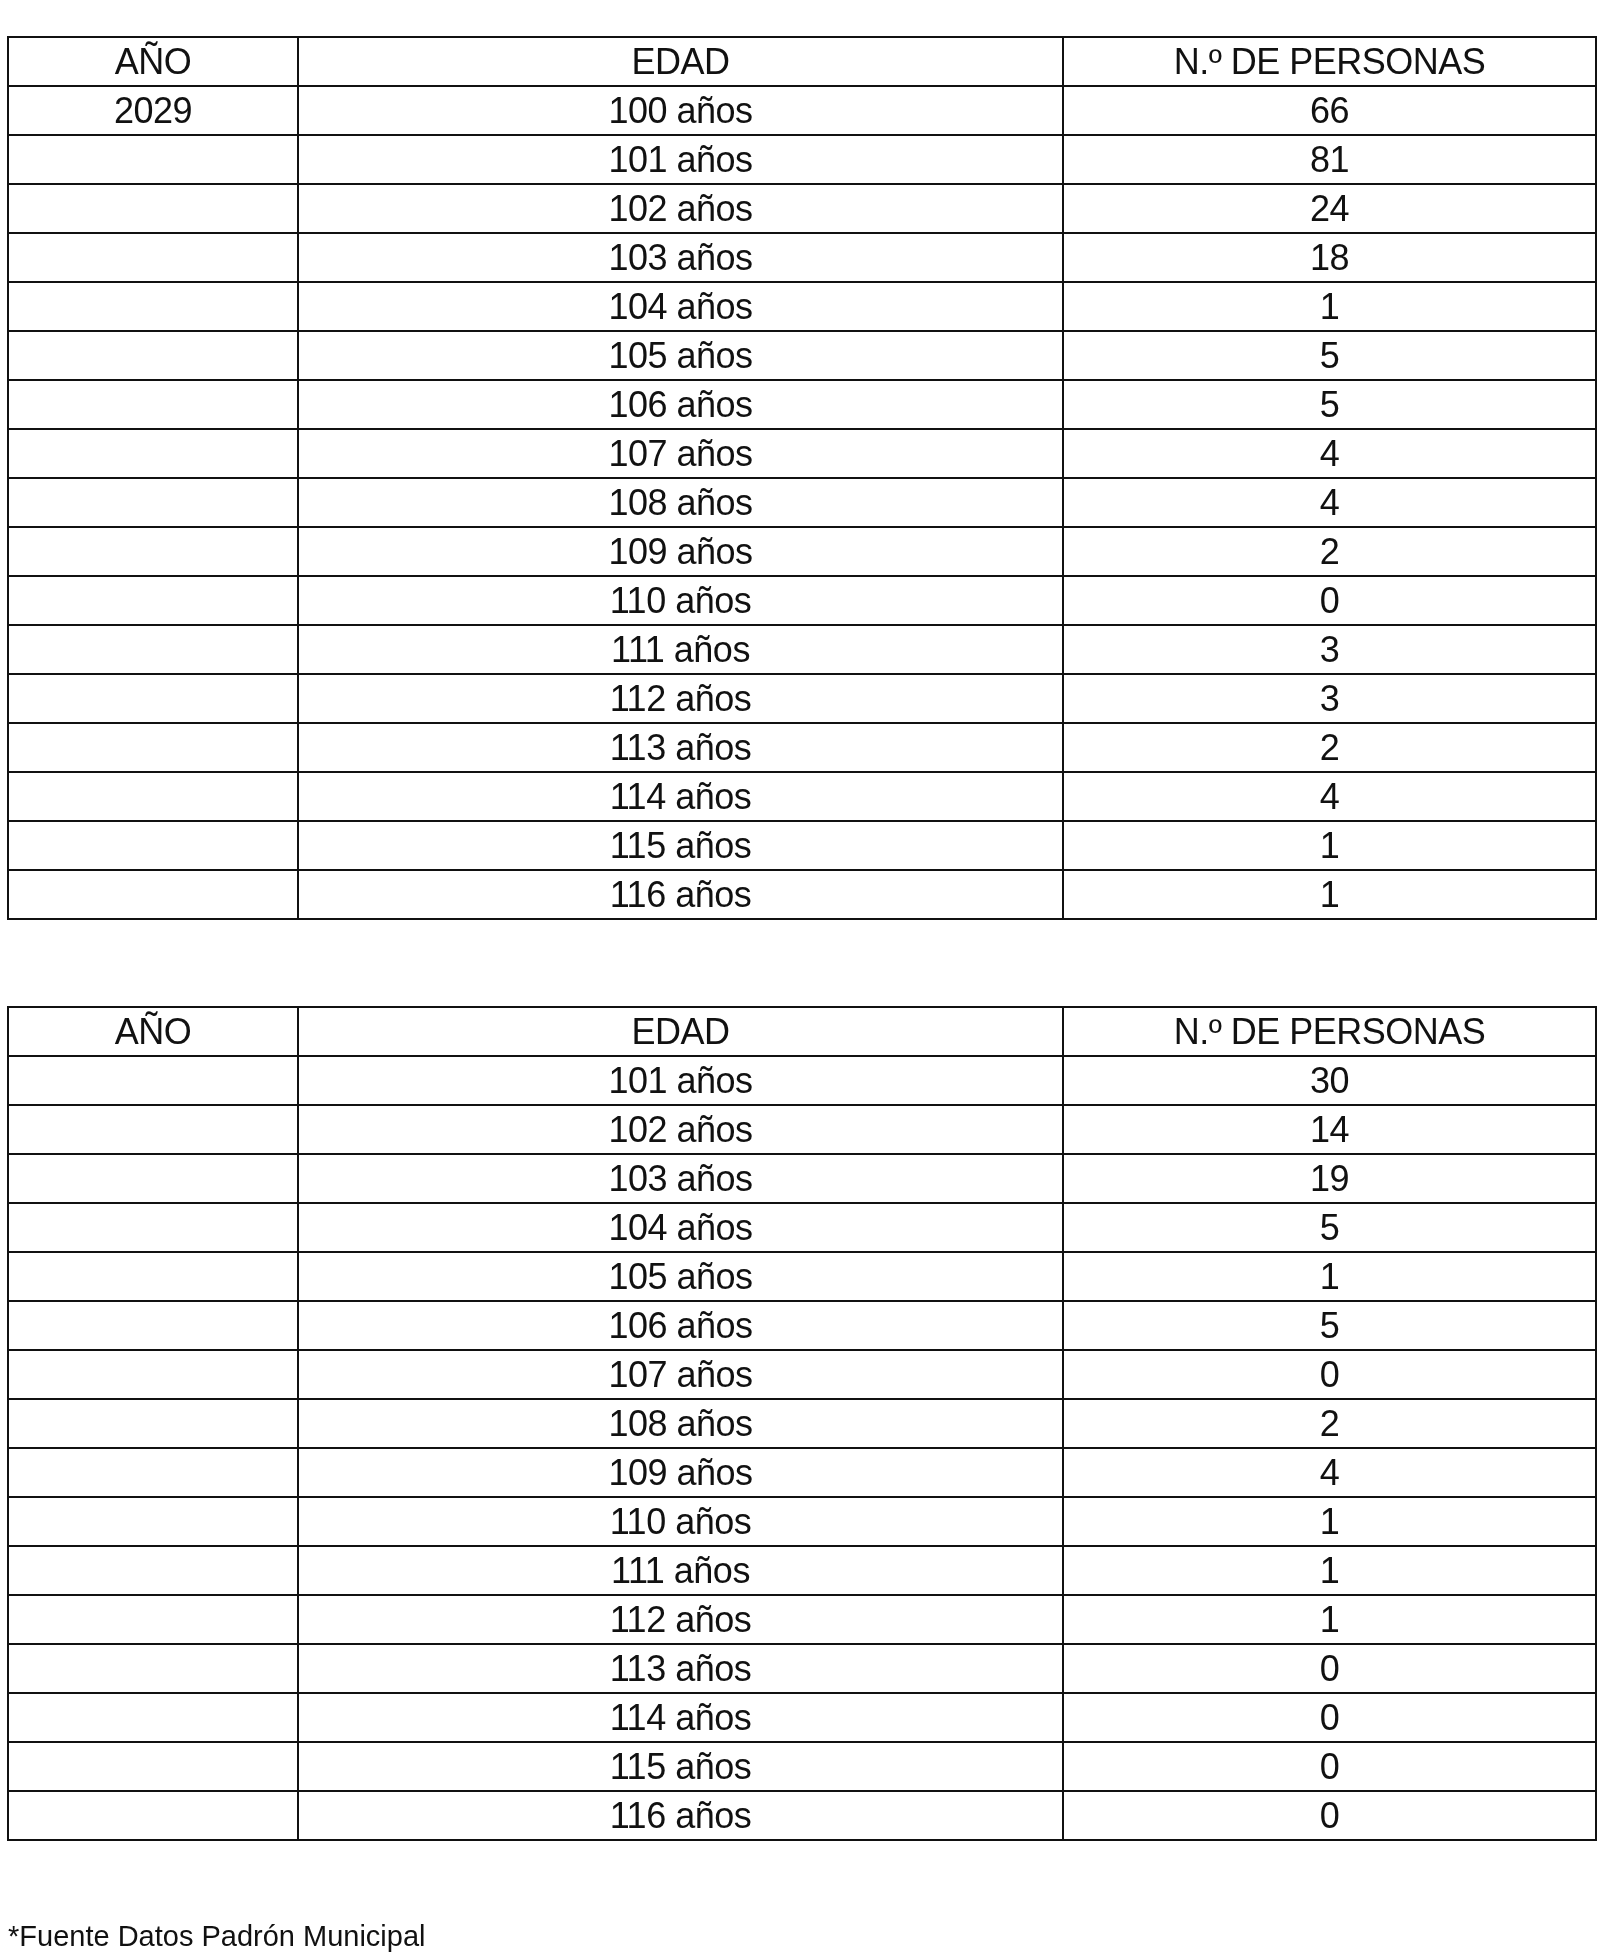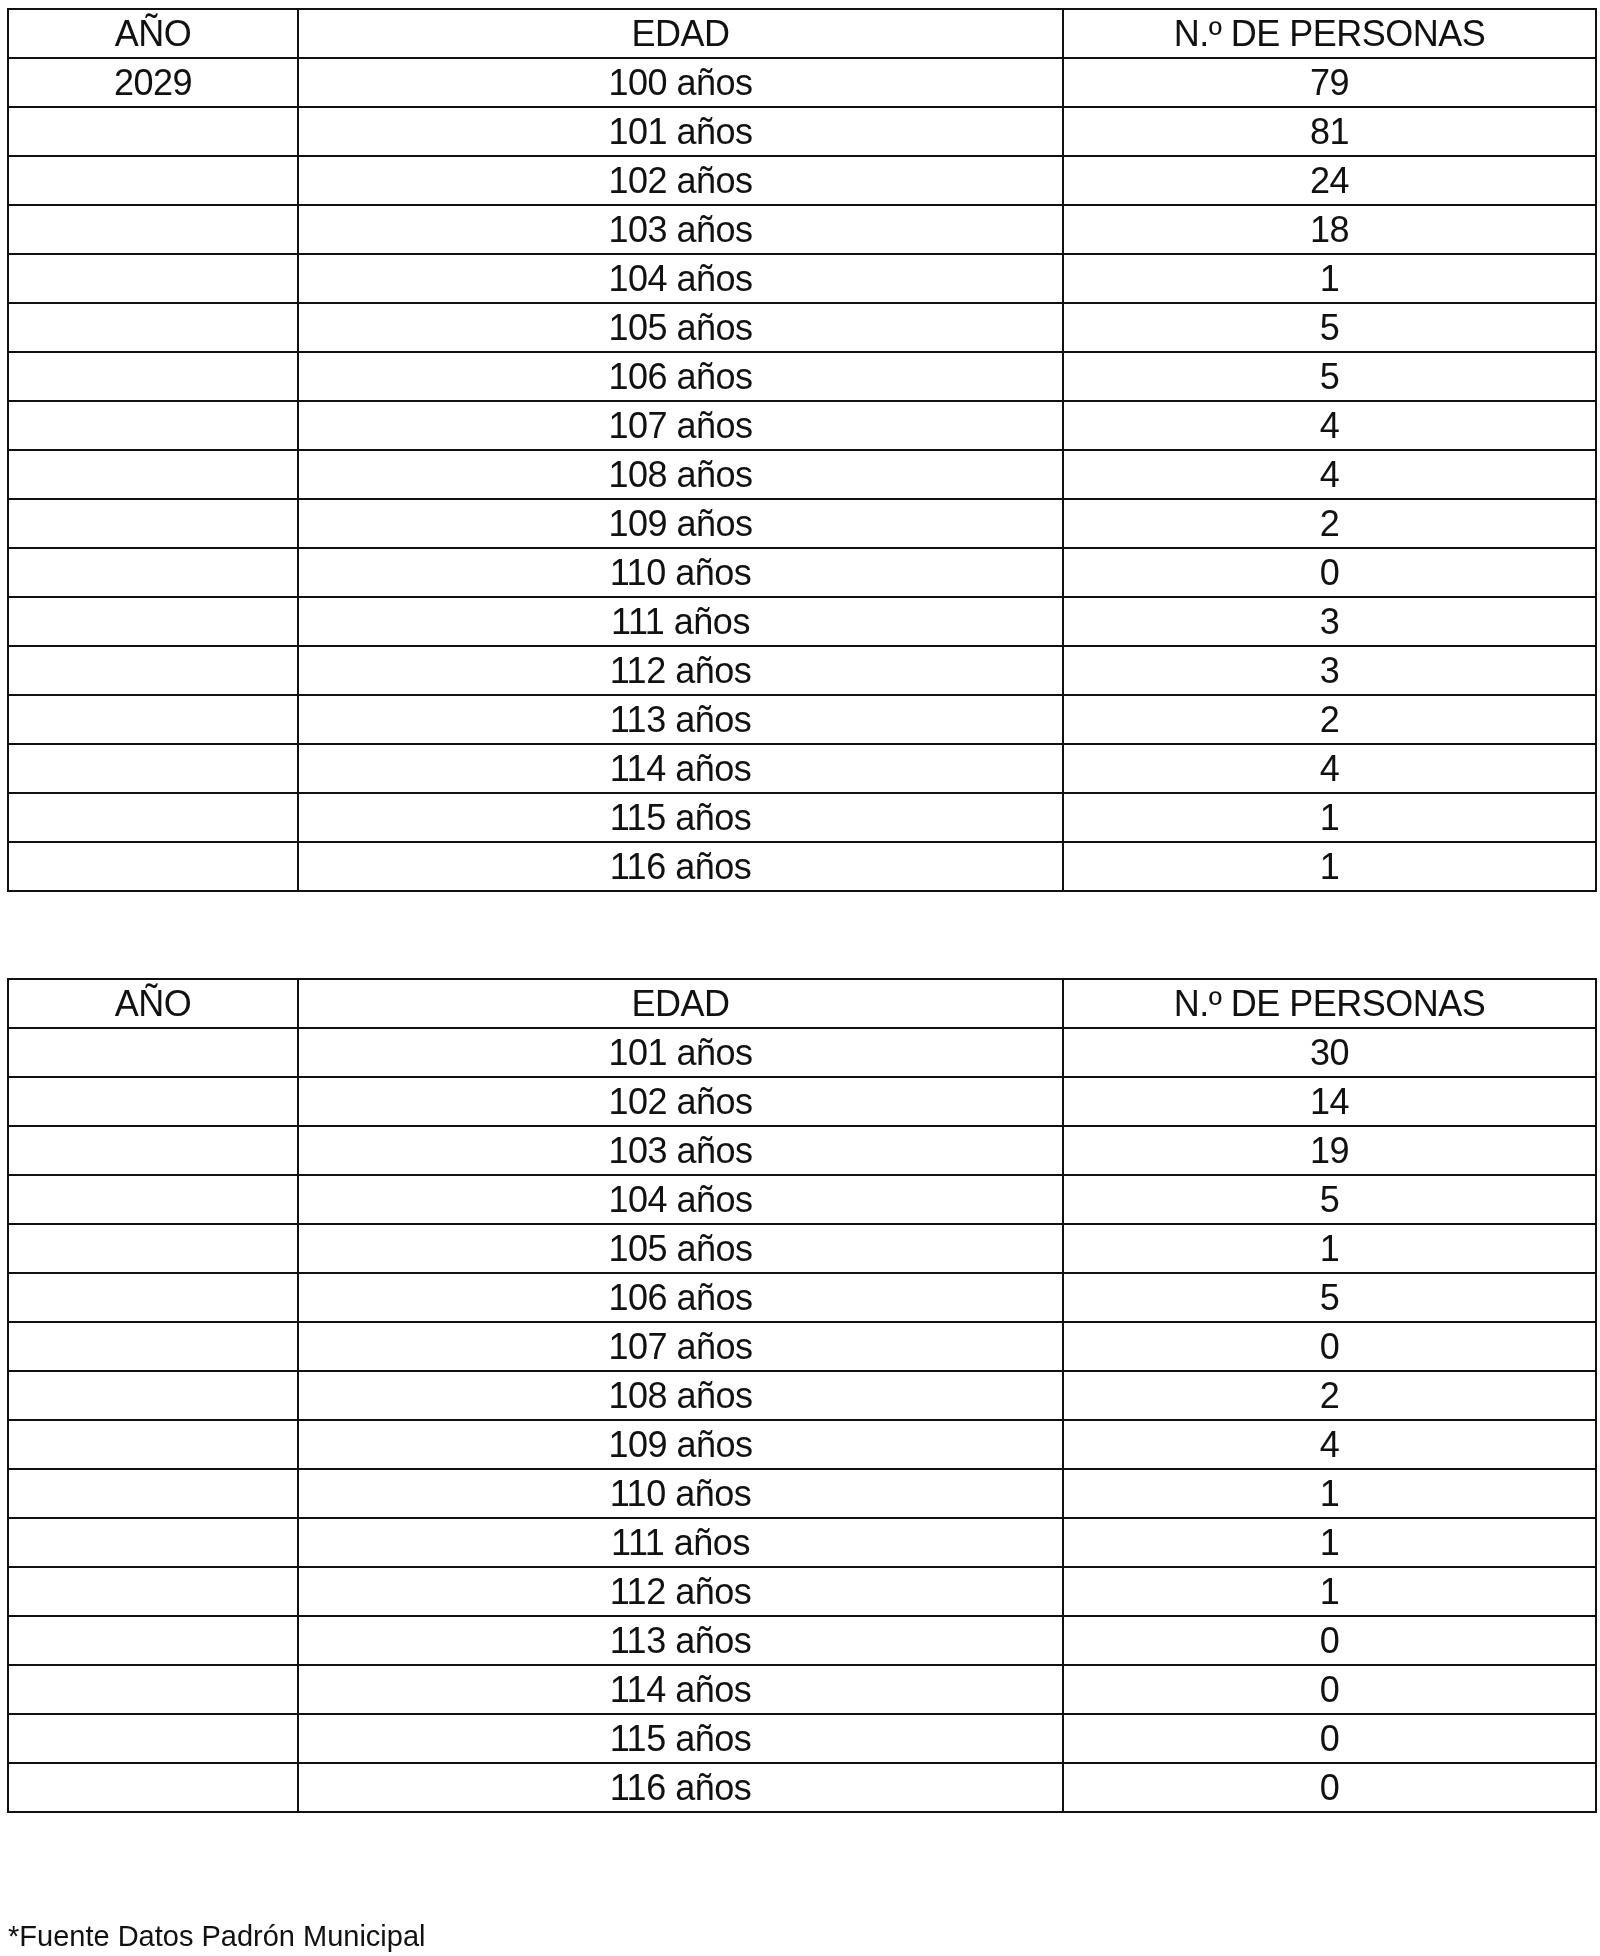--- a/index.html
+++ b/index.html
@@ -14,20 +14,21 @@
       overflow: hidden;
       font-family: "Liberation Sans", "DejaVu Sans", sans-serif;
       color: #111111;
     }
     .data-table {
       position: absolute;
       left: 7px;
       width: 1588px;
       border-collapse: collapse;
       table-layout: fixed;
+      margin-top: 28px;
     }
     .data-table td {
       border: 2.5px solid #111111;
       height: 47px;
       padding: 0;
       text-align: center;
       vertical-align: middle;
       font-size: 36px;
       line-height: 47px;
       letter-spacing: -0.5px;
@@ -58,21 +59,21 @@
   </colgroup>
   <tbody>
     <tr>
       <td>AÑO</td>
       <td>EDAD</td>
       <td>N.º DE PERSONAS</td>
     </tr>
   <tr>
         <td>2029</td>
         <td>100 años</td>
-        <td>79</td>
+        <td>66</td>
       </tr>
       <tr>
         <td></td>
         <td>101 años</td>
         <td>81</td>
       </tr>
       <tr>
         <td></td>
         <td>102 años</td>
         <td>24</td>

